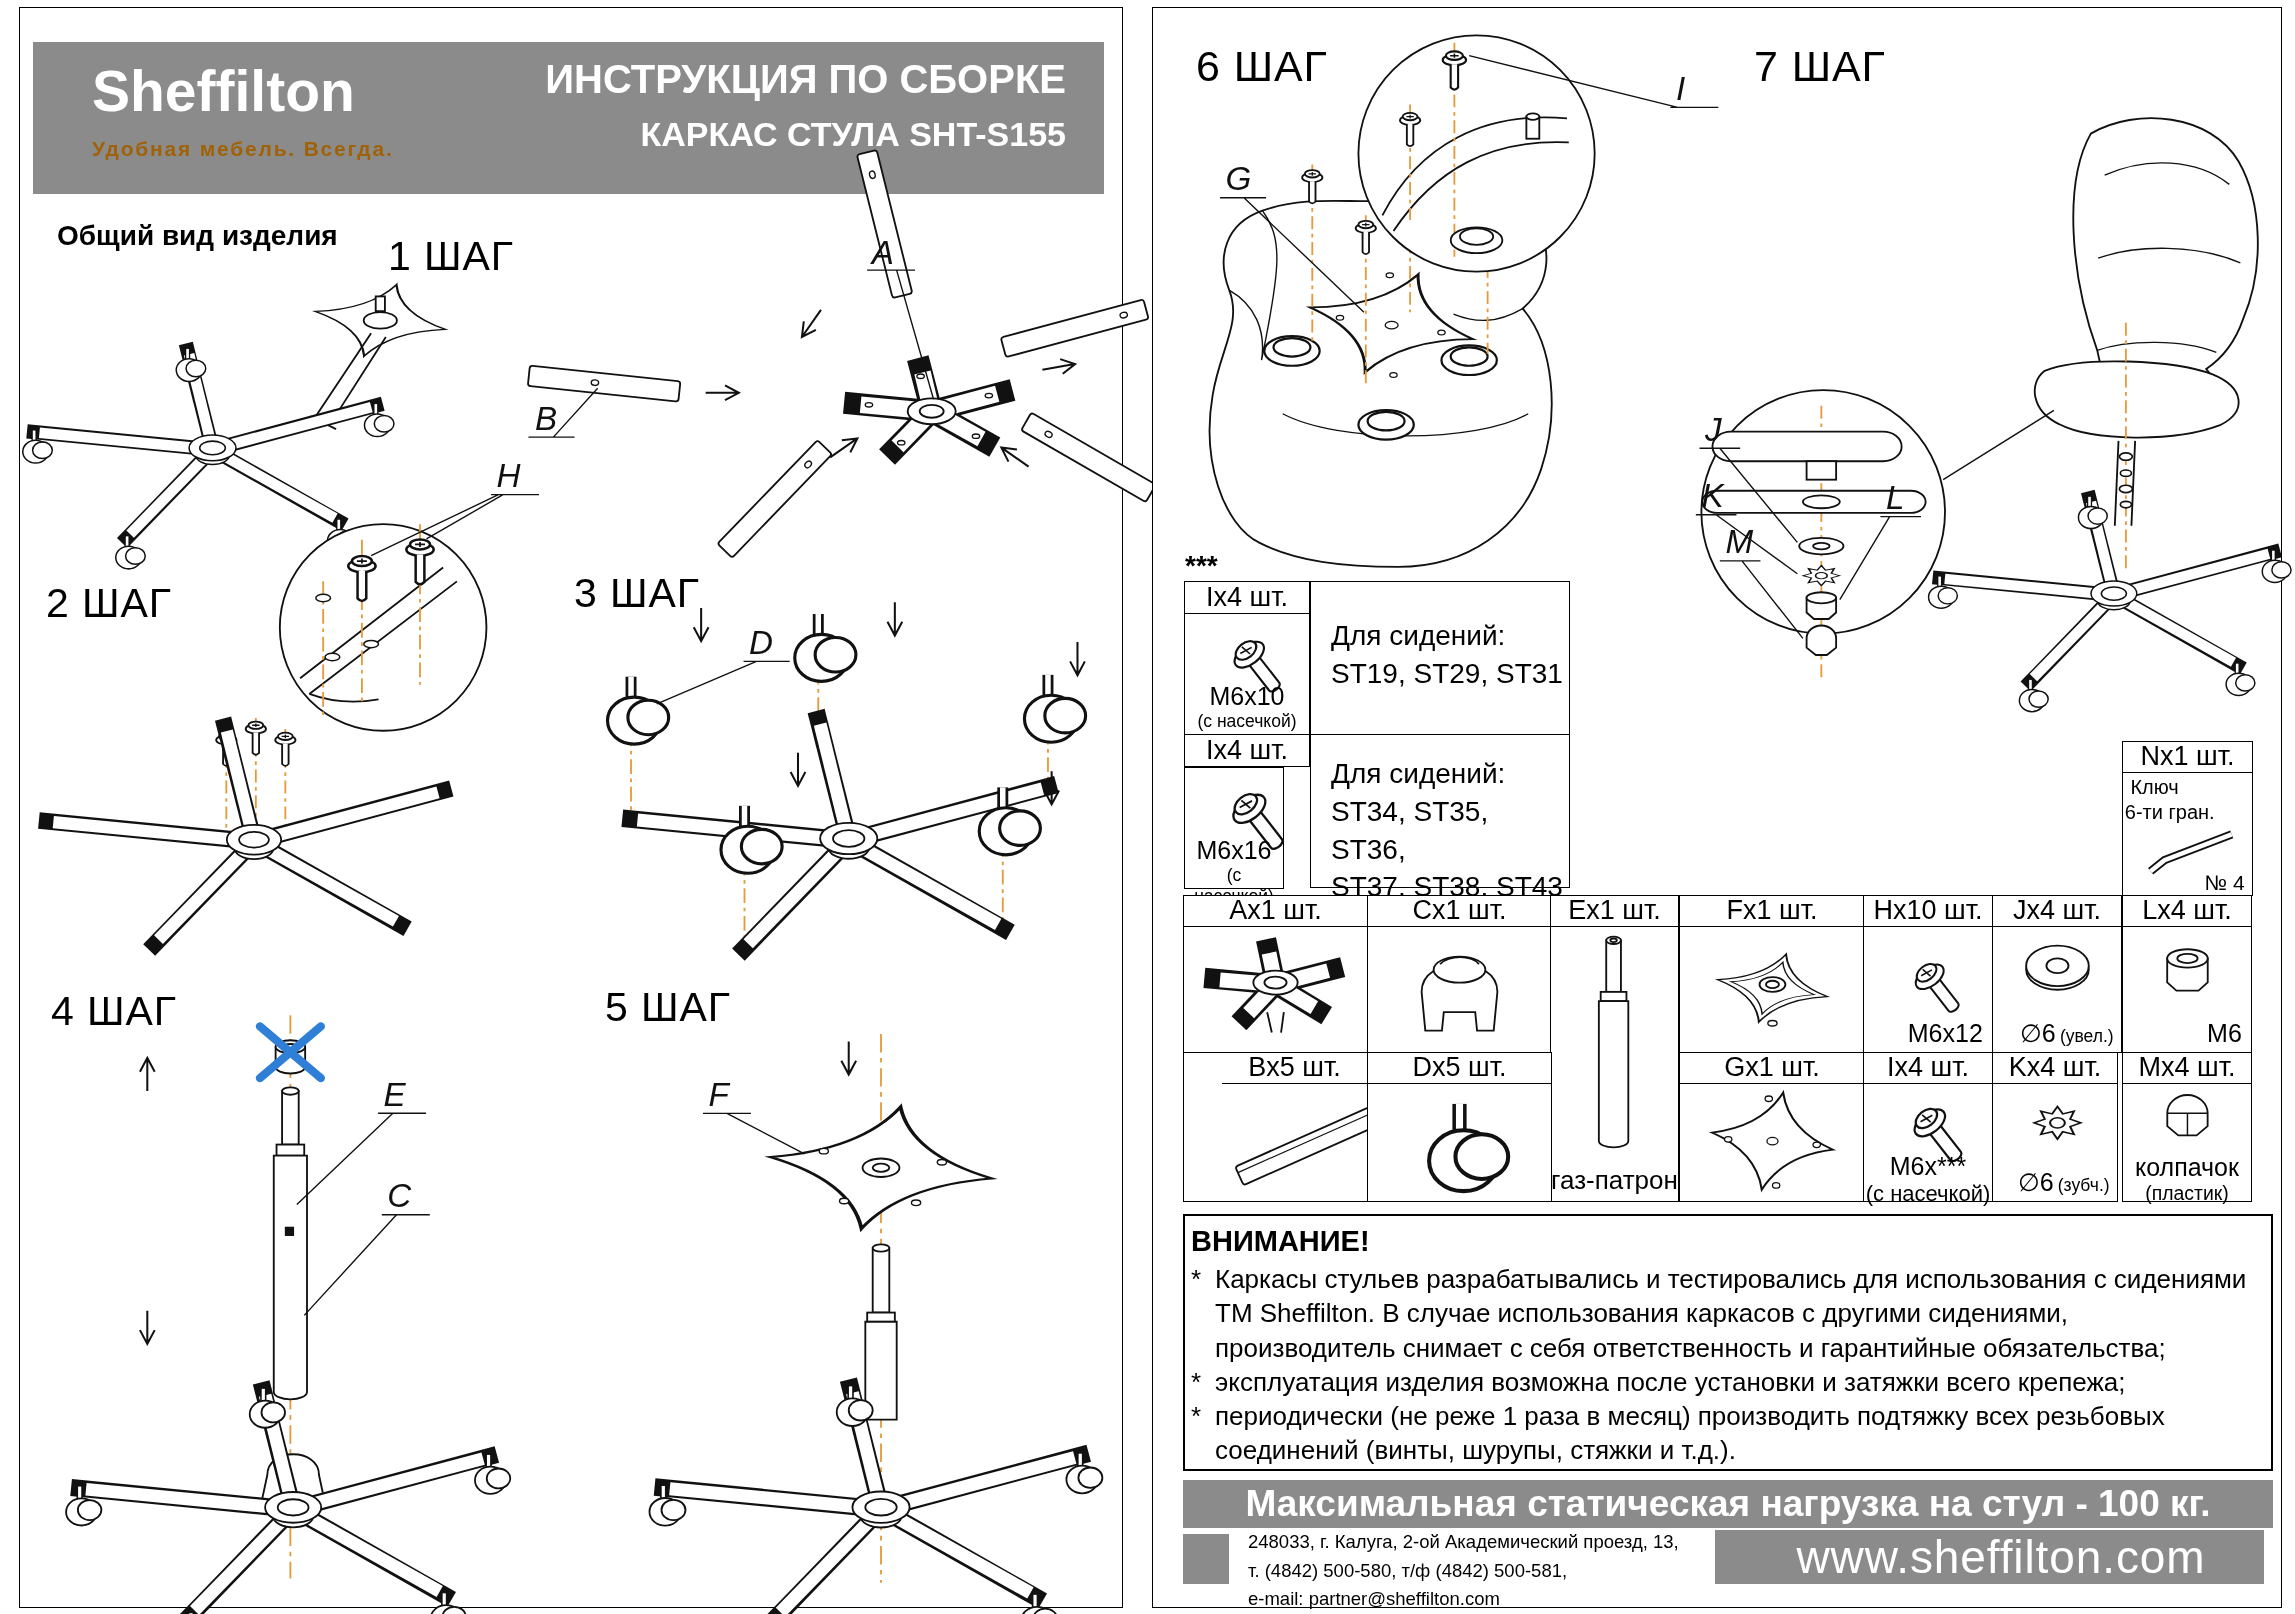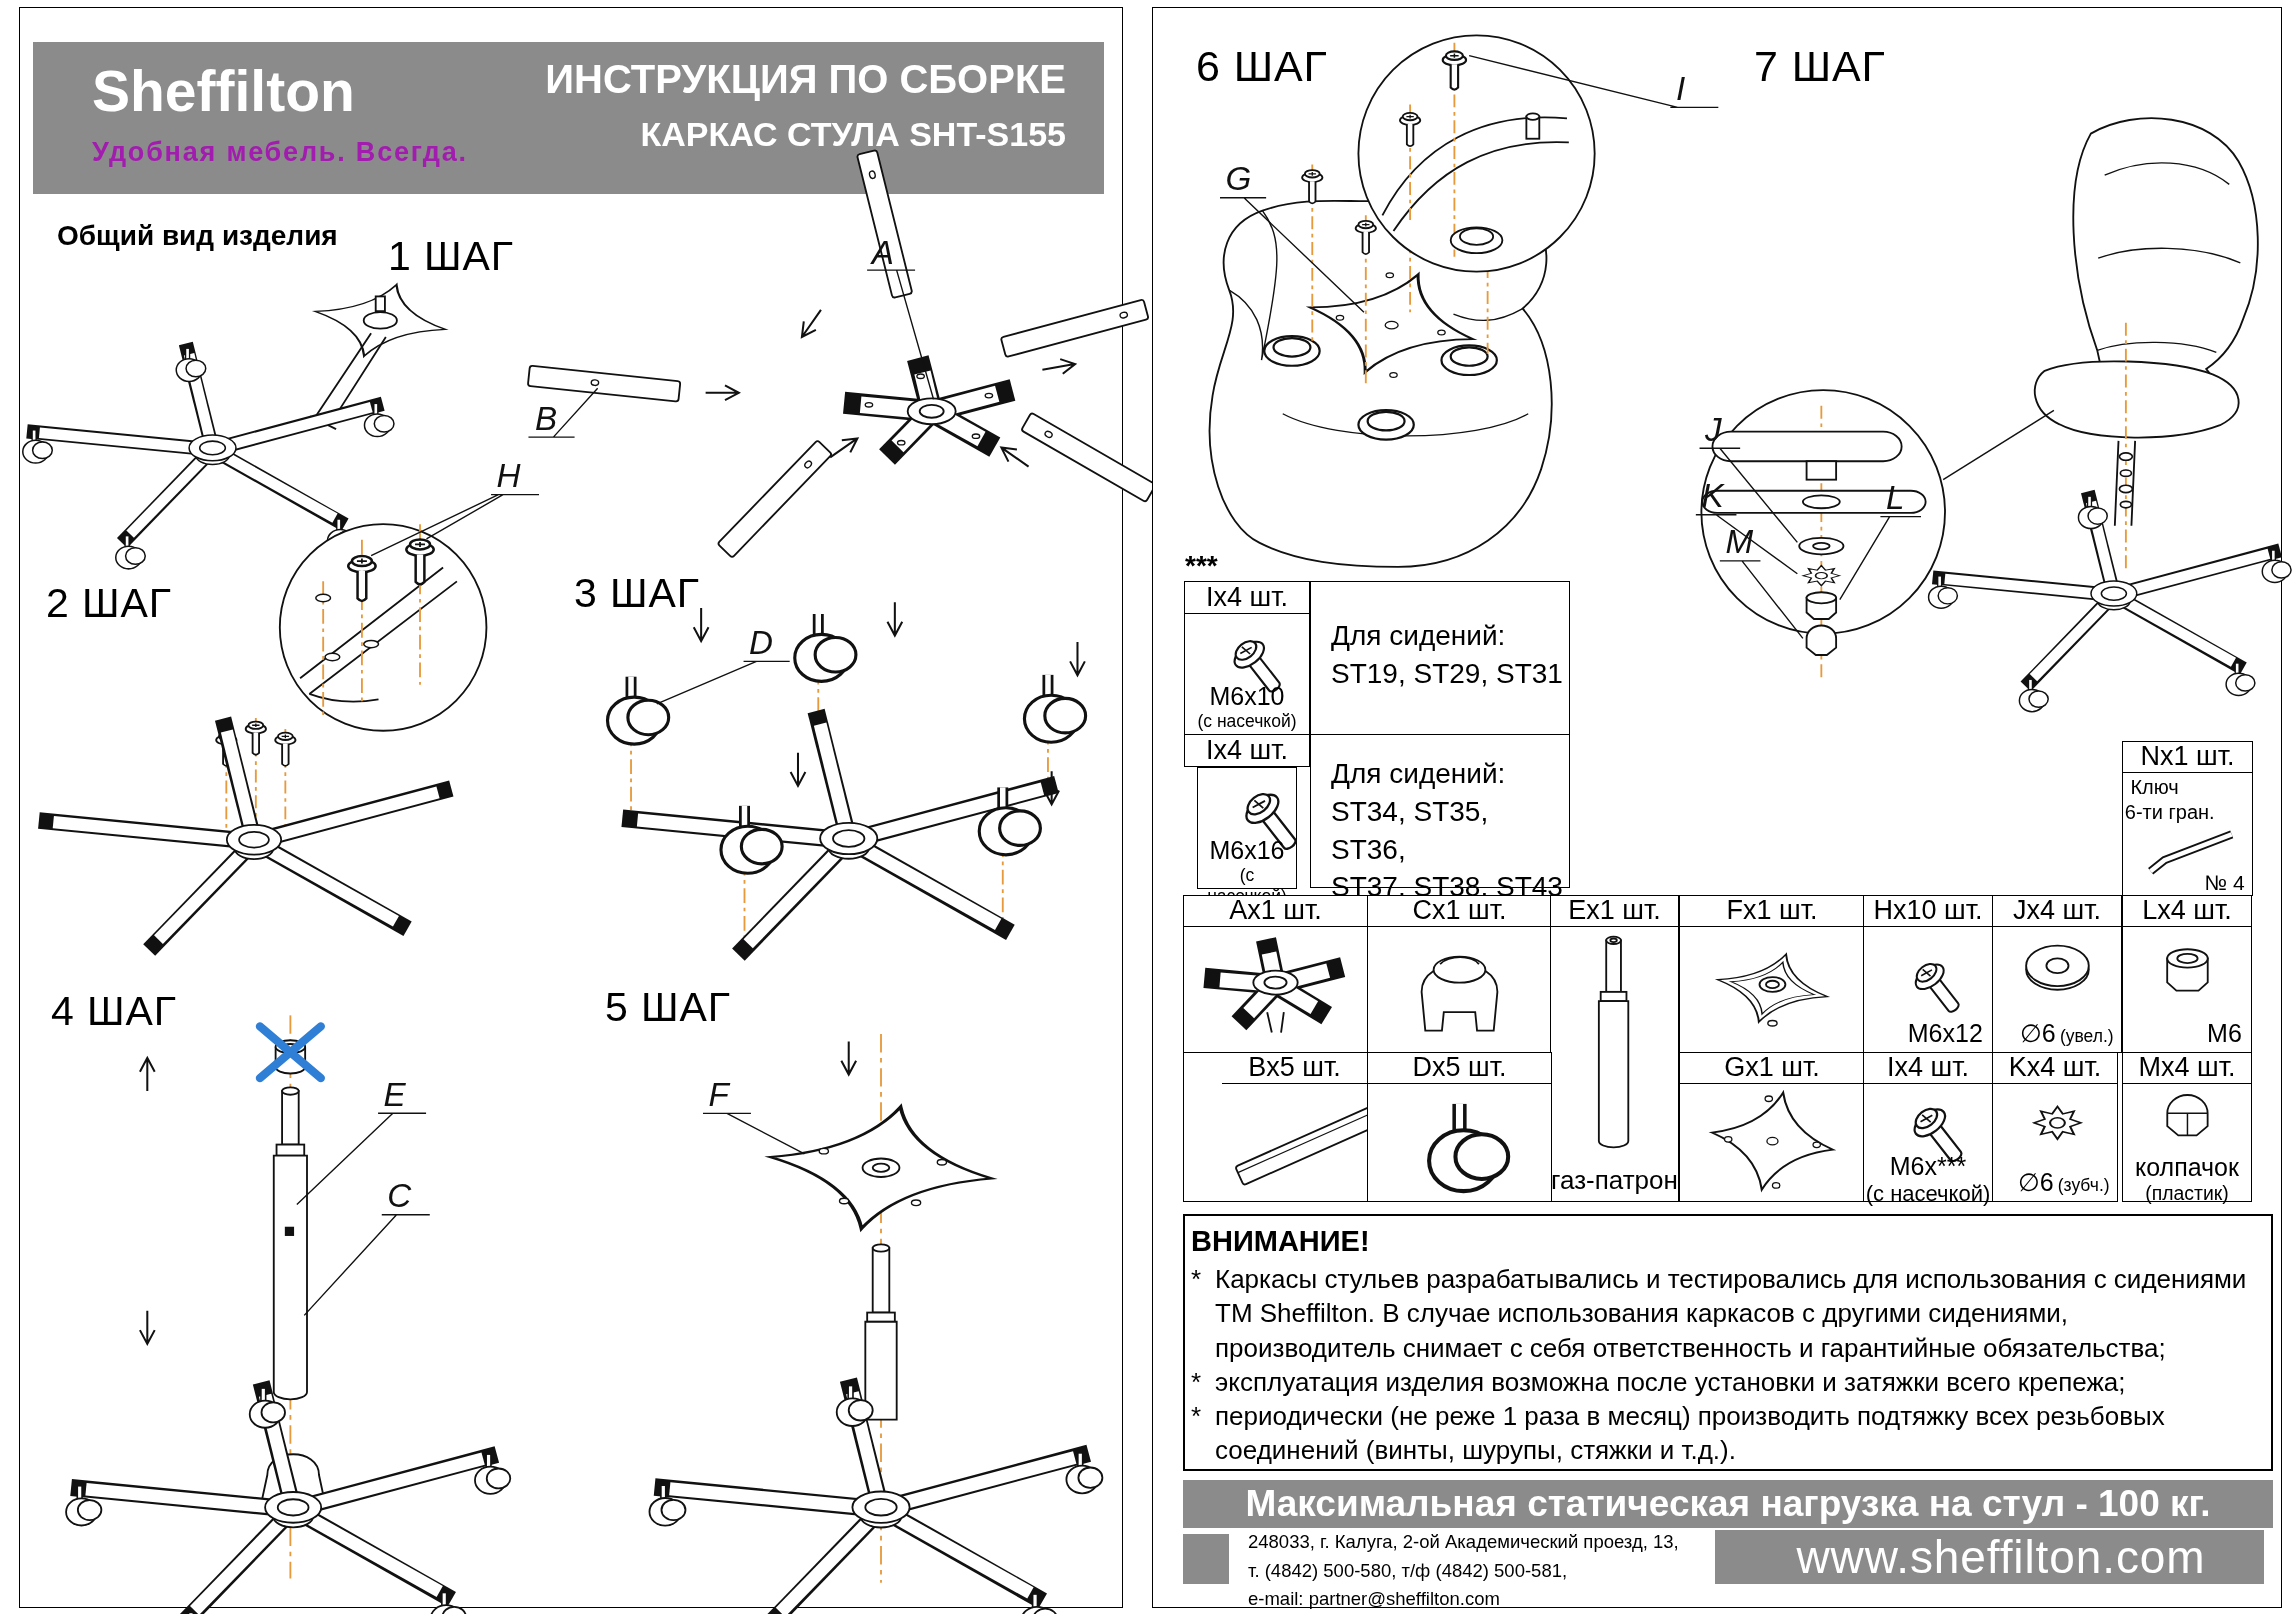--- a/index.html
+++ b/index.html
@@ -2,21 +2,21 @@
 <html style="font-size:14.8px"><head>
 <meta charset="utf-8">
 <style>
   html,body{margin:0;padding:0;background:#e8e8e8;}
   #canvas{position:relative;width:2295px;height:1614px;background:#ffffff;
           font-family:"Liberation Sans", sans-serif;color:#000;overflow:hidden;}
   .abs{position:absolute;}
   .page{position:absolute;border:1.8px solid #000;background:#fff;}
   .band{background:#8b8b8b;}
   .logo-name{font-weight:bold;font-size:57px;color:#fff;line-height:1;}
-  .logo-tag{font-weight:bold;font-size:27px;color:#a21caf;letter-spacing:1.8px;}
+  .logo-tag{font-weight:bold;font-size:21px;color:#a16207;letter-spacing:1.8px;}
   .title1{font-weight:bold;font-size:40px;color:#fff;text-align:right;}
   .title2{font-weight:bold;font-size:34px;color:#fff;text-align:right;margin-top:13px;}
   .overview-label{font-weight:bold;font-size:28px;}
   .stepnum{font-size:41px;letter-spacing:0.9px;white-space:nowrap;}
   .stepnum.big{font-size:43px;}
   .cellhead{font-size:27px;text-align:center;line-height:29.5px;height:29.5px;border-bottom:0.9px solid #000;background:#fff;}
   .tcell{position:absolute;border:0.9px solid #000;background:#fff;box-sizing:border-box;}
   .cap{font-size:25px;}
   .capsm{font-size:17.5px;}
   .warn{position:absolute;border:2.8px solid #000;box-sizing:border-box;padding:9.2px 16.6px;}
@@ -412,21 +412,21 @@
     </div>
     <div class="tcell" style="left:126px;top:0;width:260px;height:154px;">
       <div style="font-size:28px;padding:35px 0 0 20px;line-height:1.35;">
         <div>Для сидений:</div>
         <div>ST19, ST29, ST31</div>
       </div>
     </div>
     <div class="tcell" style="left:0;top:153px;width:126px;height:33px;">
       <div style="font-size:27px;text-align:center;line-height:31px;">Ix4 шт.</div>
     </div>
-    <div class="tcell" style="left:13px;top:186px;width:100px;height:122px;">
+    <div class="tcell" style="left:0;top:186px;width:100px;height:122px;">
       <svg width="125" height="65" viewBox="0 0 135 70">
           <use href="#screw-iso" transform="translate(68,42) scale(1.25)"></use>
         </svg>
       <div class="cap" style="text-align:center;">M6x16</div>
       <div class="capsm" style="text-align:center;">(с насечкой)</div>
     </div>
     <div class="tcell" style="left:126px;top:153px;width:260px;height:154px;">
       <div style="font-size:28px;padding:20px 0 0 20px;line-height:1.35;">
         <div>Для сидений:</div>
         <div>ST34, ST35, ST36,</div>

